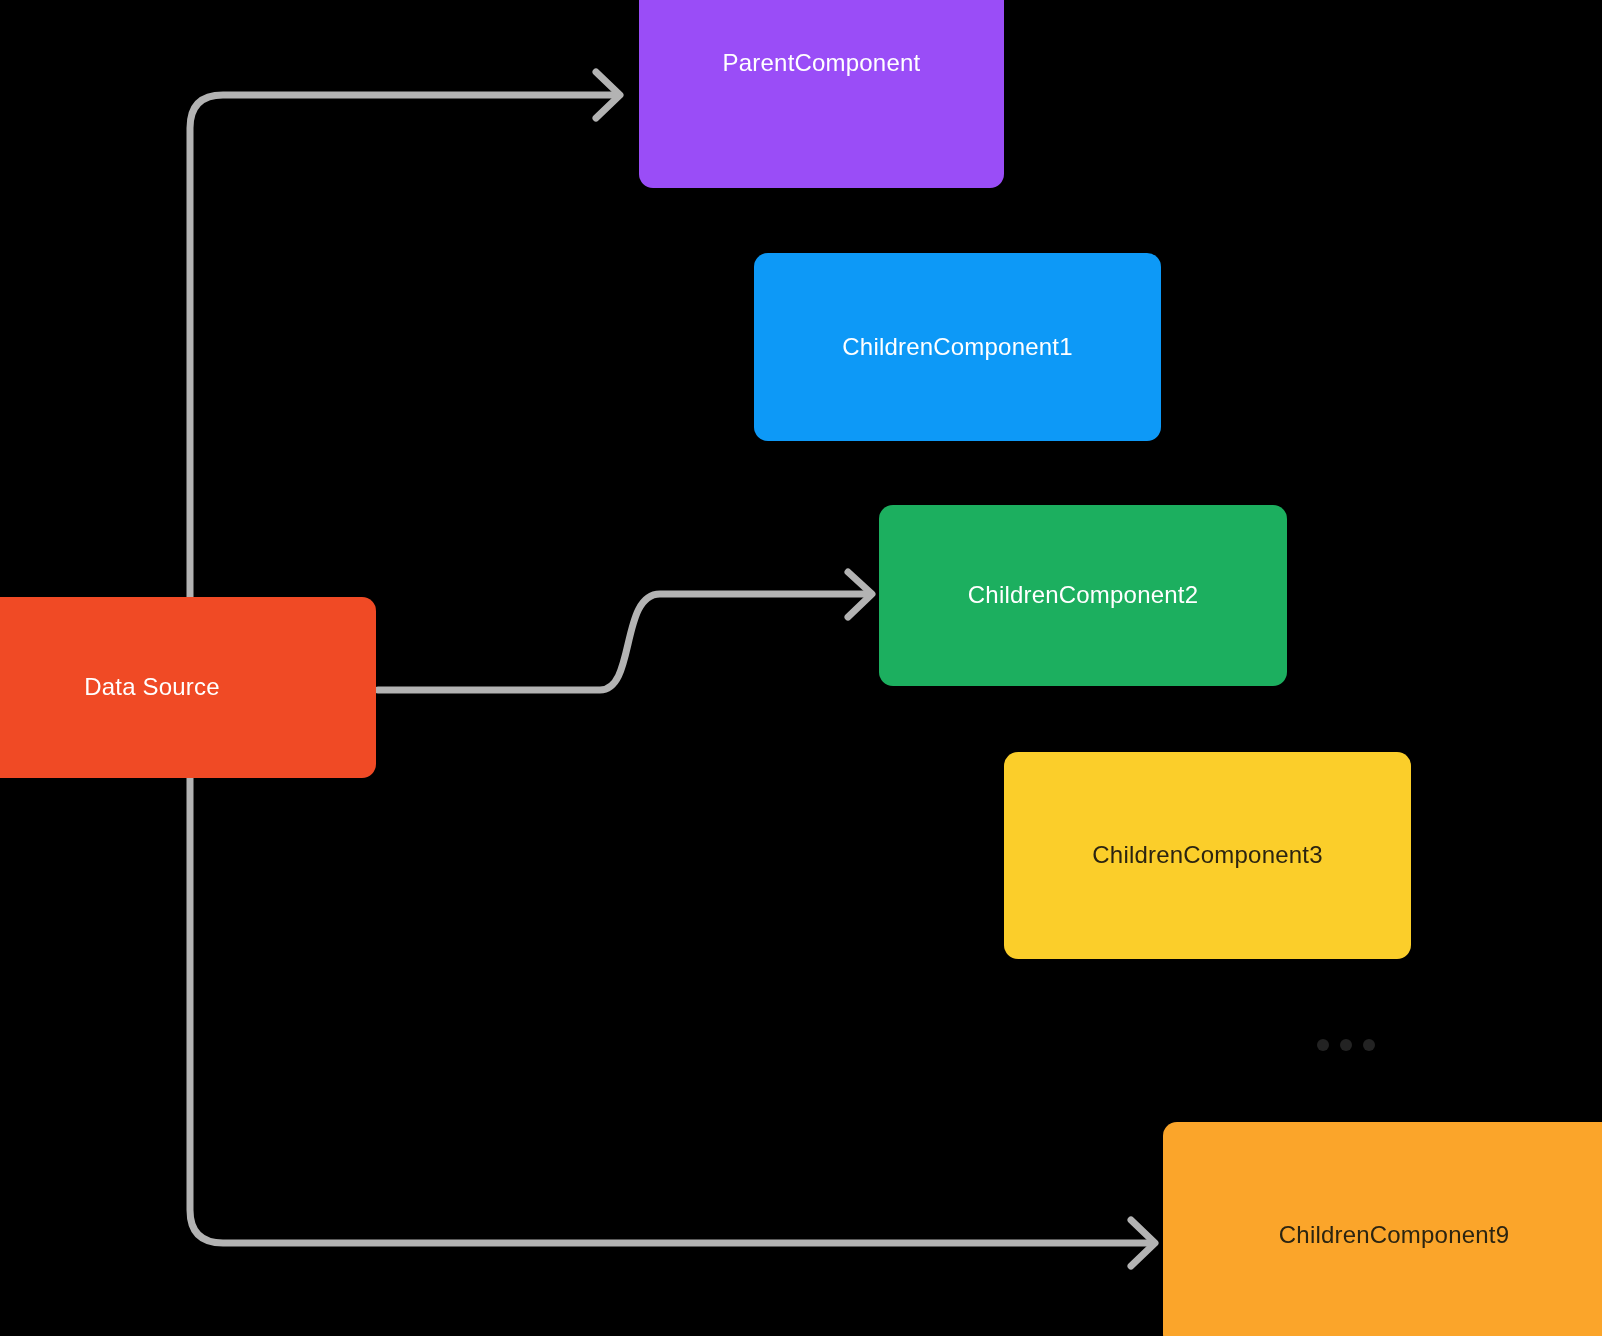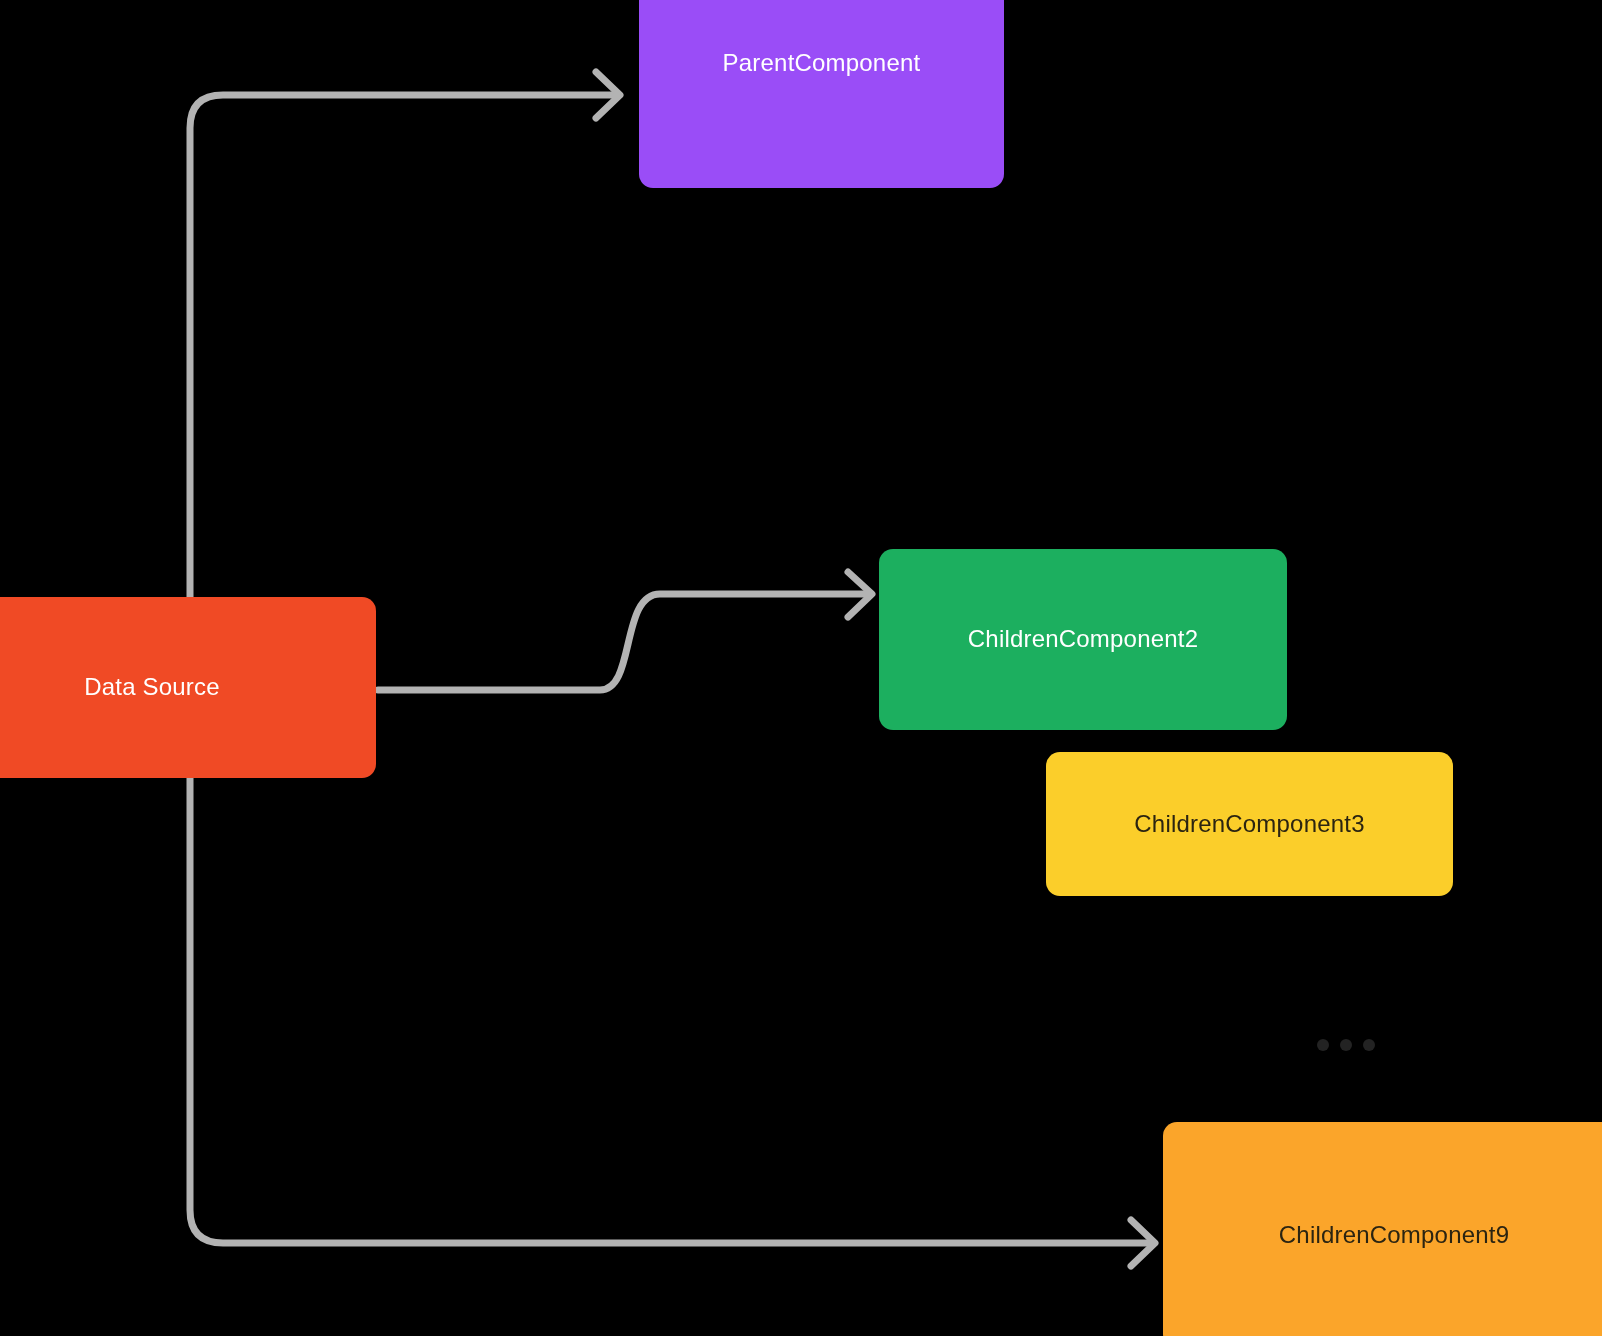--- a/index.html
+++ b/index.html
@@ -31,23 +31,23 @@
   .node .node-label {
     font-size: 24px;
     font-weight: 400;
     letter-spacing: 0.2px;
     line-height: 1.2;
     white-space: nowrap;
   }
   
   #node-parent      { left: 639px;  top: -62px;   width: 365px; height: 250px; }
   #node-child1      { left: 754px;  top: 253px;   width: 407px; height: 188px; }
-  #node-child2      { left: 879px;  top: 505px;   width: 408px; height: 181px; margin-top: 44px; }
+  #node-child2      { left: 879px;  top: 505px;   width: 408px; height: 181px; }
   #node-source      { left: -72px;  top: 597px;   width: 448px; height: 181px; }
-  #node-child3      { left: 1004px; top: 752px;   width: 407px; height: 144px; margin-left: 42px; }
+  #node-child3      { left: 1004px; top: 752px;   width: 407px; height: 207px; }
   #node-child9      { left: 1163px; top: 1122px;  width: 462px; height: 226px; }
 
   #connectors {
     position: absolute;
     left: 0;
     top: 0;
     width: 1602px;
     height: 1336px;
     pointer-events: none;
   }
@@ -95,20 +95,23 @@
     <g>
       <path class="conn-path" stroke="#B3B3B3" d="M190,680 L190,1210 Q190,1243 223,1243 L1152,1243"></path>
       <path class="conn-head" stroke="#B3B3B3" d="M1131,1220 L1155,1243 L1131,1266"></path>
     </g>
   </svg>
 
   <div class="node" id="node-parent" style="background: rgb(154, 77, 247); color: rgb(255, 255, 255);">
     <span class="node-label">ParentComponent</span>
   </div>
 
+  <div class="node" id="node-child1" style="background: rgb(13, 153, 247); color: rgb(255, 255, 255);">
+    <span class="node-label">ChildrenComponent1</span>
+  </div>
 
   <div class="node" id="node-child2" style="background: rgb(28, 175, 95); color: rgb(255, 255, 255);">
     <span class="node-label">ChildrenComponent2</span>
   </div>
 
   <div class="node" id="node-source" style="background: rgb(240, 74, 37); color: rgb(255, 255, 255);">
     <span class="node-label">Data Source</span>
   </div>
 
   <div class="node" id="node-child3" style="background: rgb(251, 206, 42); color: rgb(43, 36, 17);">

